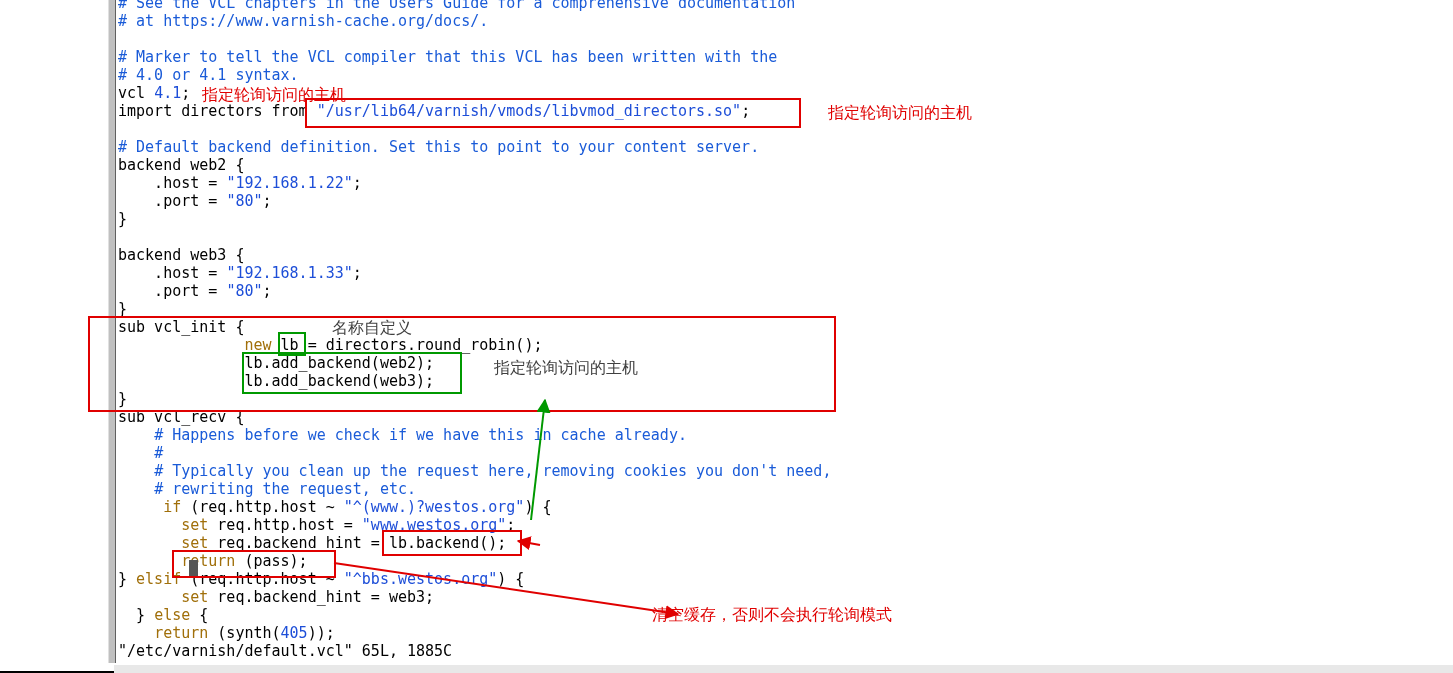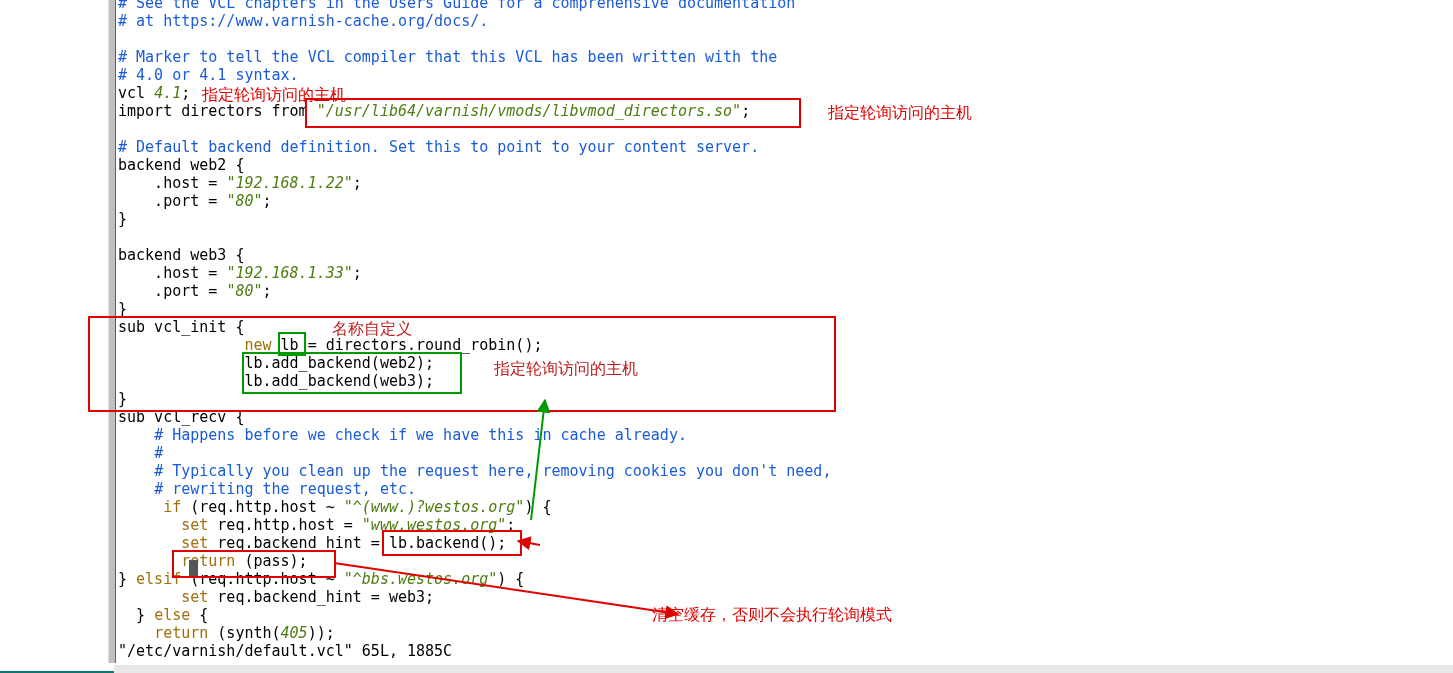--- a/index.html
+++ b/index.html
@@ -13,21 +13,21 @@
     line-height: 18px;
     overflow: hidden;
   }
   .editor {
     position: absolute;
     left: 0;
     top: 0;
     right: 0;
     bottom: 0;
     background: #ffffff;
-    border-bottom: 2px solid #0f766e;
+    border-bottom: 2px solid #000000;
   }
   .gutter {
     position: absolute;
     left: 108px;
     top: 0;
     width: 6px;
     height: 663px;
     background: #c0c0c0;
     border-right: 1px solid #606060;
     border-left: 1px solid #e0e0e0;
@@ -37,29 +37,29 @@
     left: 118px;
     top: 0;
     width: 1300px;
     height: 660px;
     white-space: pre;
     color: #000000;
   }
   .code-line { display: block; height: 18px; }
   .comment { color: #1a5bd8; }
   .statement { color: #a06f0a; }
-  .string { color: #4d7c0f; font-style: italic; }
+  .string { color: #1d4ed8; }
   .annot {
     position: absolute;
     font-family: "SimSun", "Microsoft YaHei", monospace;
     font-size: 16px;
     white-space: nowrap;
   }
   .annot.red { color: #e00000; }
-  .annot.green { color: #b91c1c; }
+  .annot.green { color: #404040; font-family: Liberation Mono, monospace; }
   .box {
     position: absolute;
     border: 2px solid;
     pointer-events: none;
   }
   .box.red { border-color: #e00000; }
   .box.green { border-color: #009900; }
   .cursor-block {
     position: absolute;
     background: #555555;

